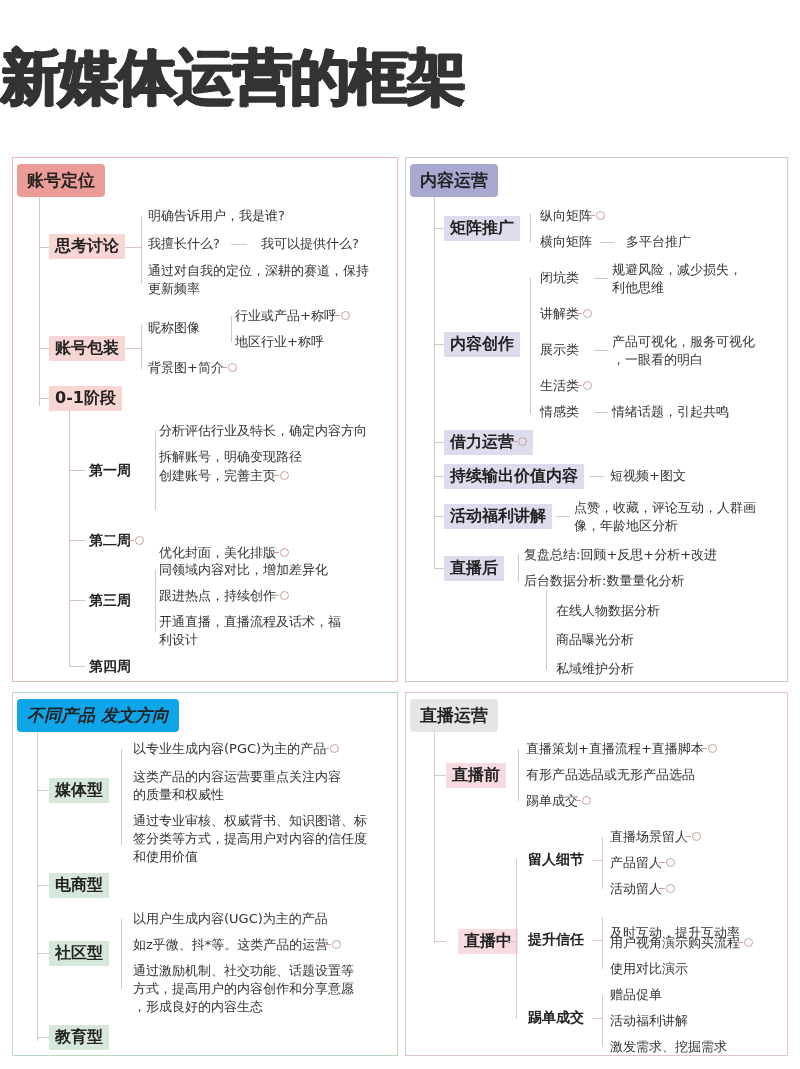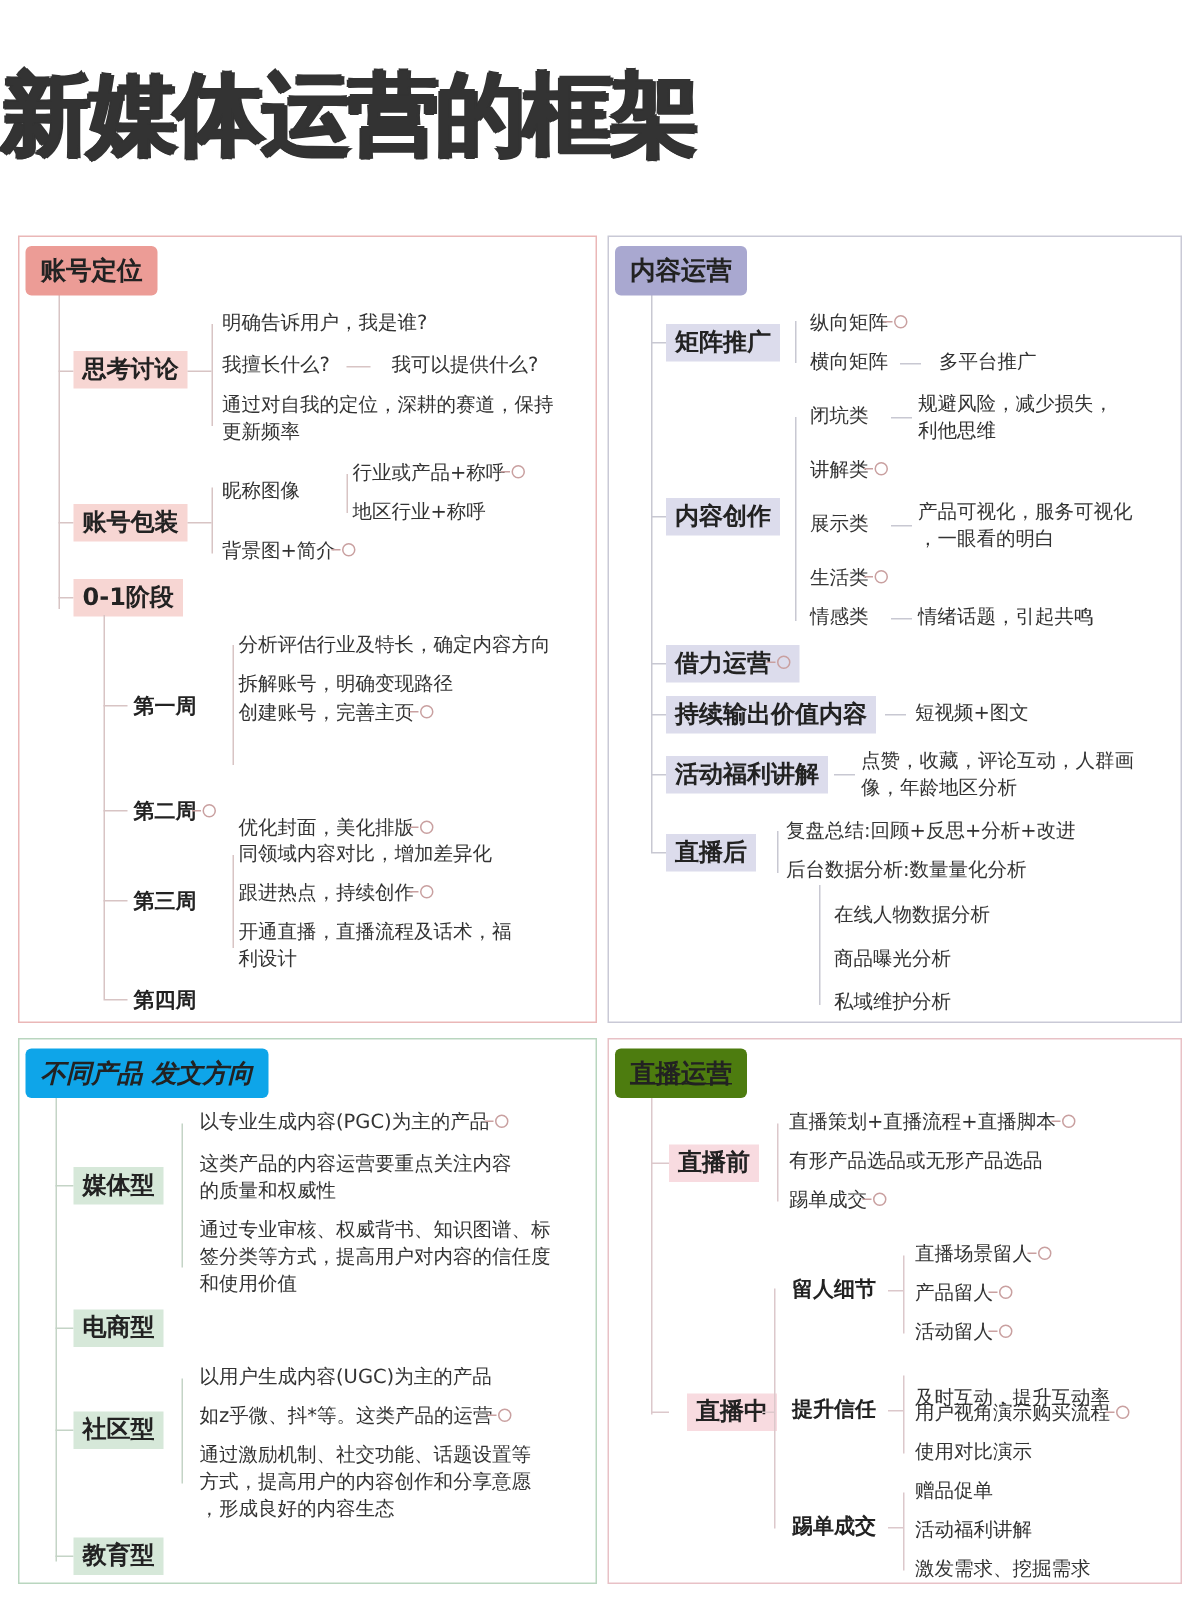--- a/index.html
+++ b/index.html
@@ -17,21 +17,21 @@
   .p1 { left: 12px; top: 157px; width: 386px; height: 525px; border-color: #eab7b7; }
   .p2 { left: 405px; top: 157px; width: 383px; height: 525px; border-color: #c9c9d6; }
   .p3 { left: 12px; top: 692px; width: 386px; height: 364px; border-color: #b9d6bf; }
   .p4 { left: 405px; top: 692px; width: 383px; height: 364px; border-color: #e8c1c6; }
 
   .abs { position: absolute; white-space: nowrap; }
   .root { font-size: 17px; font-weight: 700; padding: 5px 10px; border-radius: 4px; color: #222; }
   .root.red { background: #ec9c96; }
   .root.blue { background: #a9a8d0; }
   .root.green { background: #0ea5e9; font-style: italic; }
-  .root.pink { background: #4d7c0f; text-decoration: underline; }
+  .root.pink { background: #e5e5e5; }
 
   .l1 { font-size: 16px; font-weight: 700; padding: 2px 6px; color: #222; }
   .l1.red { background: #f7d6d3; }
   .l1.blue { background: #dcdcec; }
   .l1.green { background: #d6e8d9; }
   .l1.pink { background: #f8dbe0; }
   .l1.plain { background: transparent; font-size: 14px; }
 
   .leaf { font-size: 13px; color: #333; line-height: 19px; }
   .knob { display: inline-block; width: 9px; height: 9px; border: 1px solid #c9a0a0; border-radius: 50%; margin-left: 4px; vertical-align: middle; position: relative; top: -1px; }

